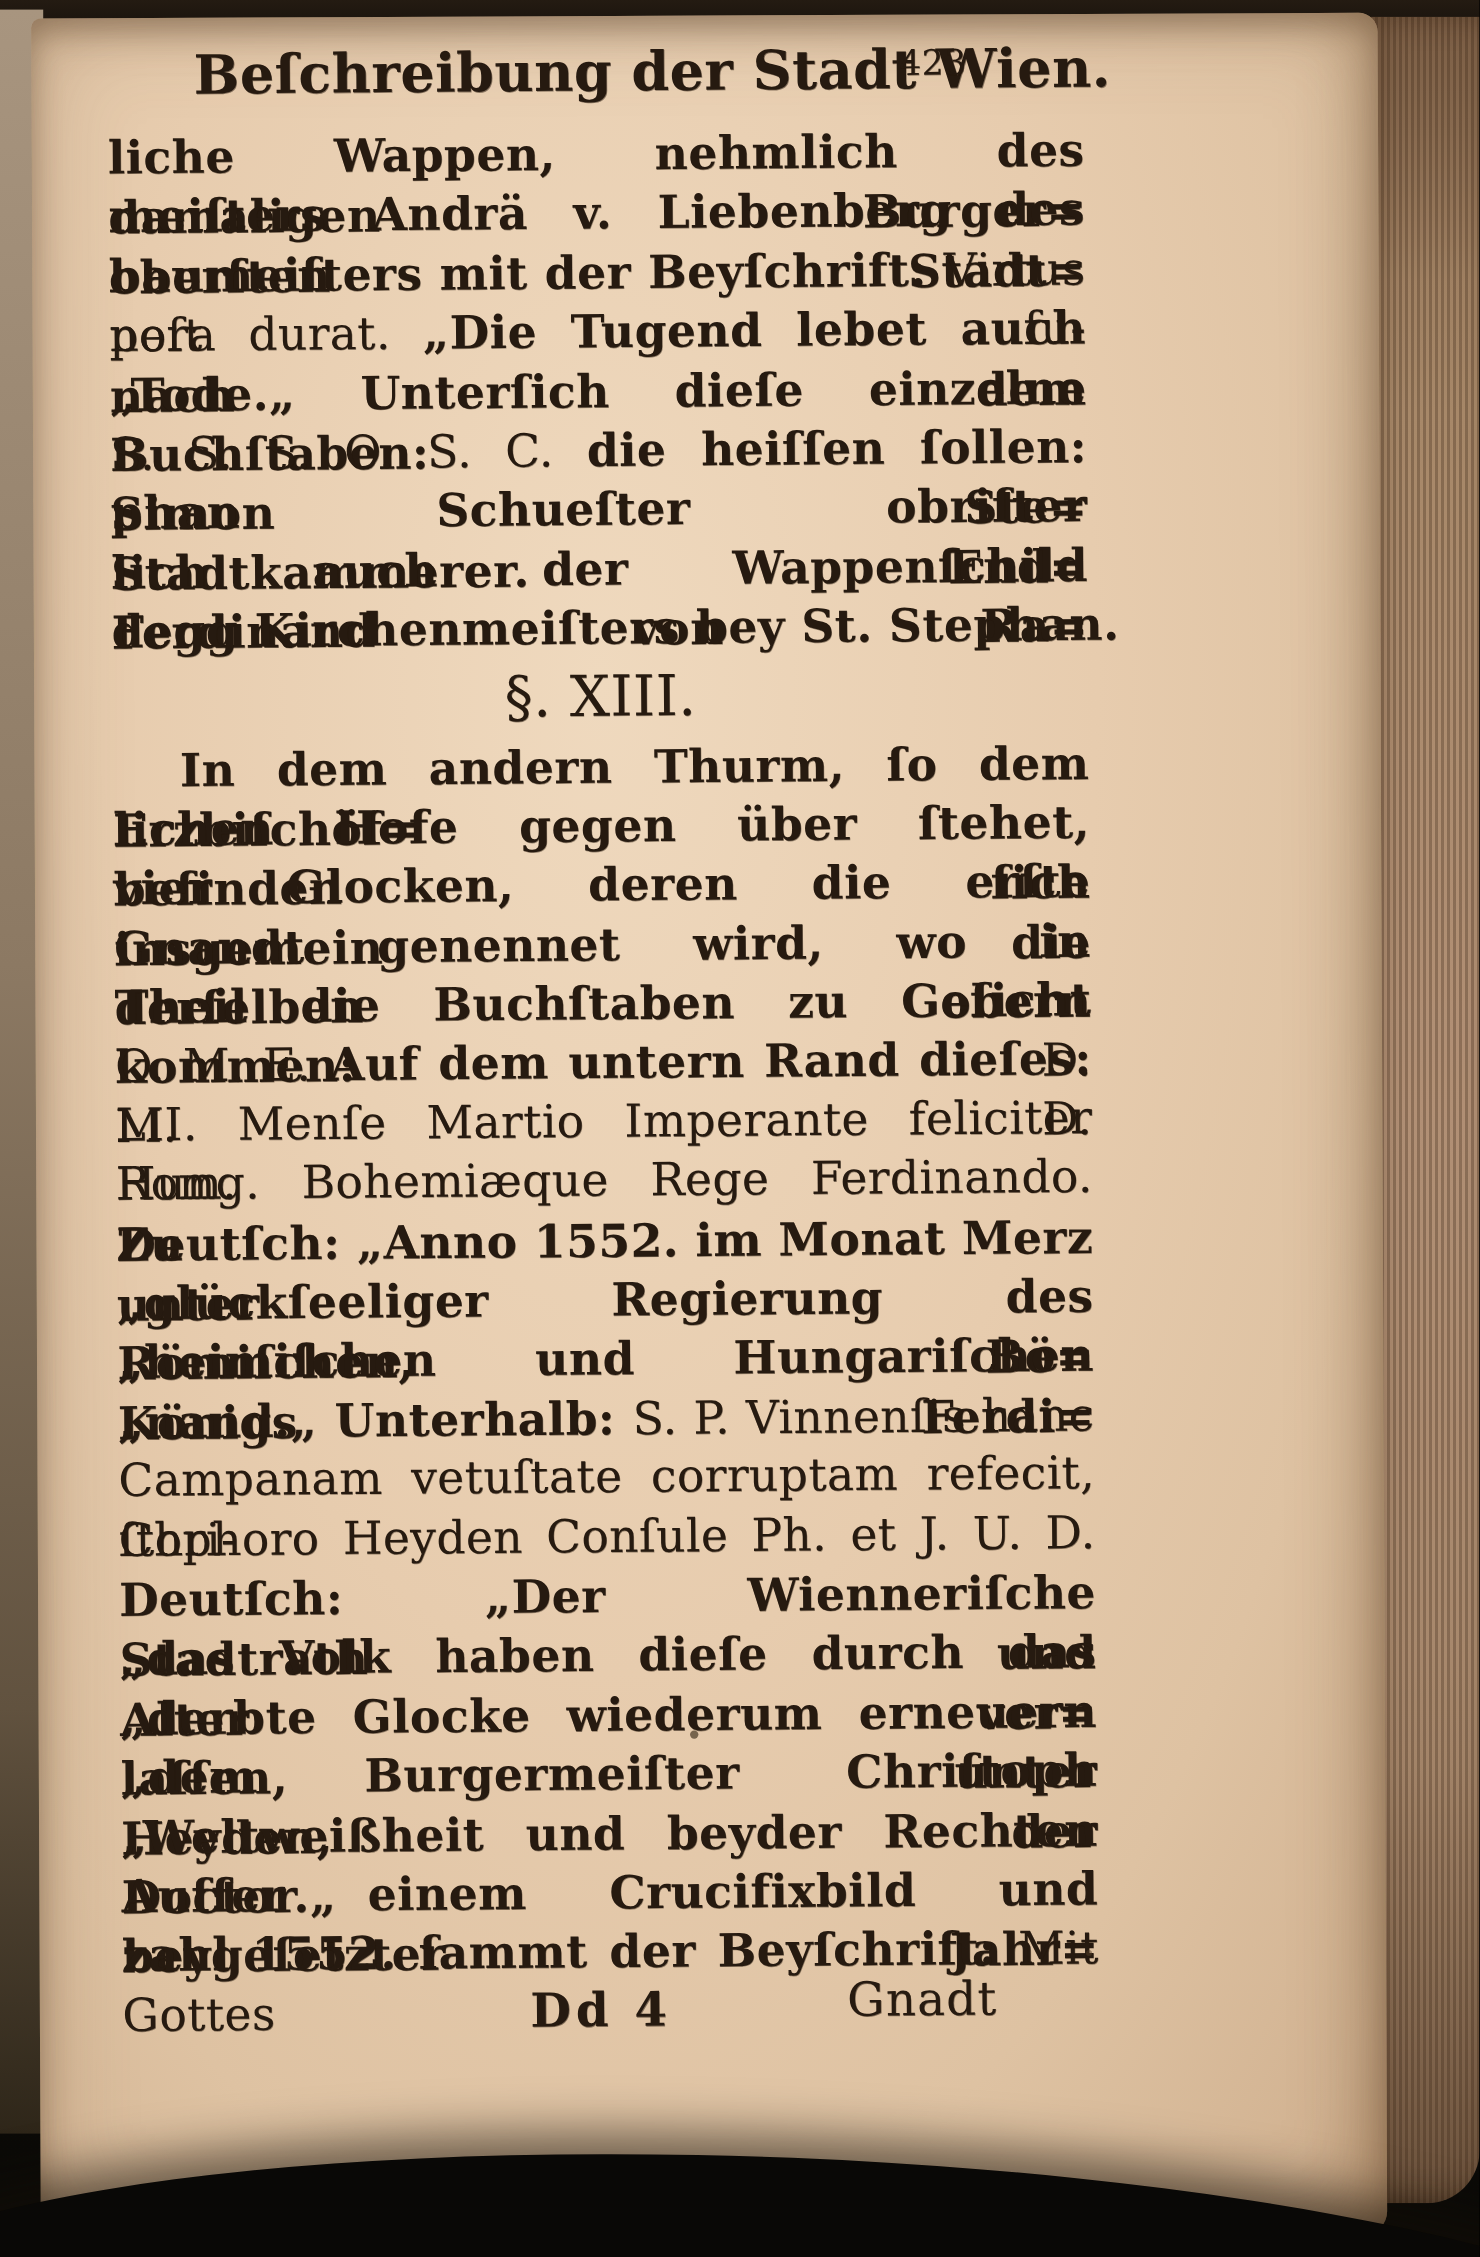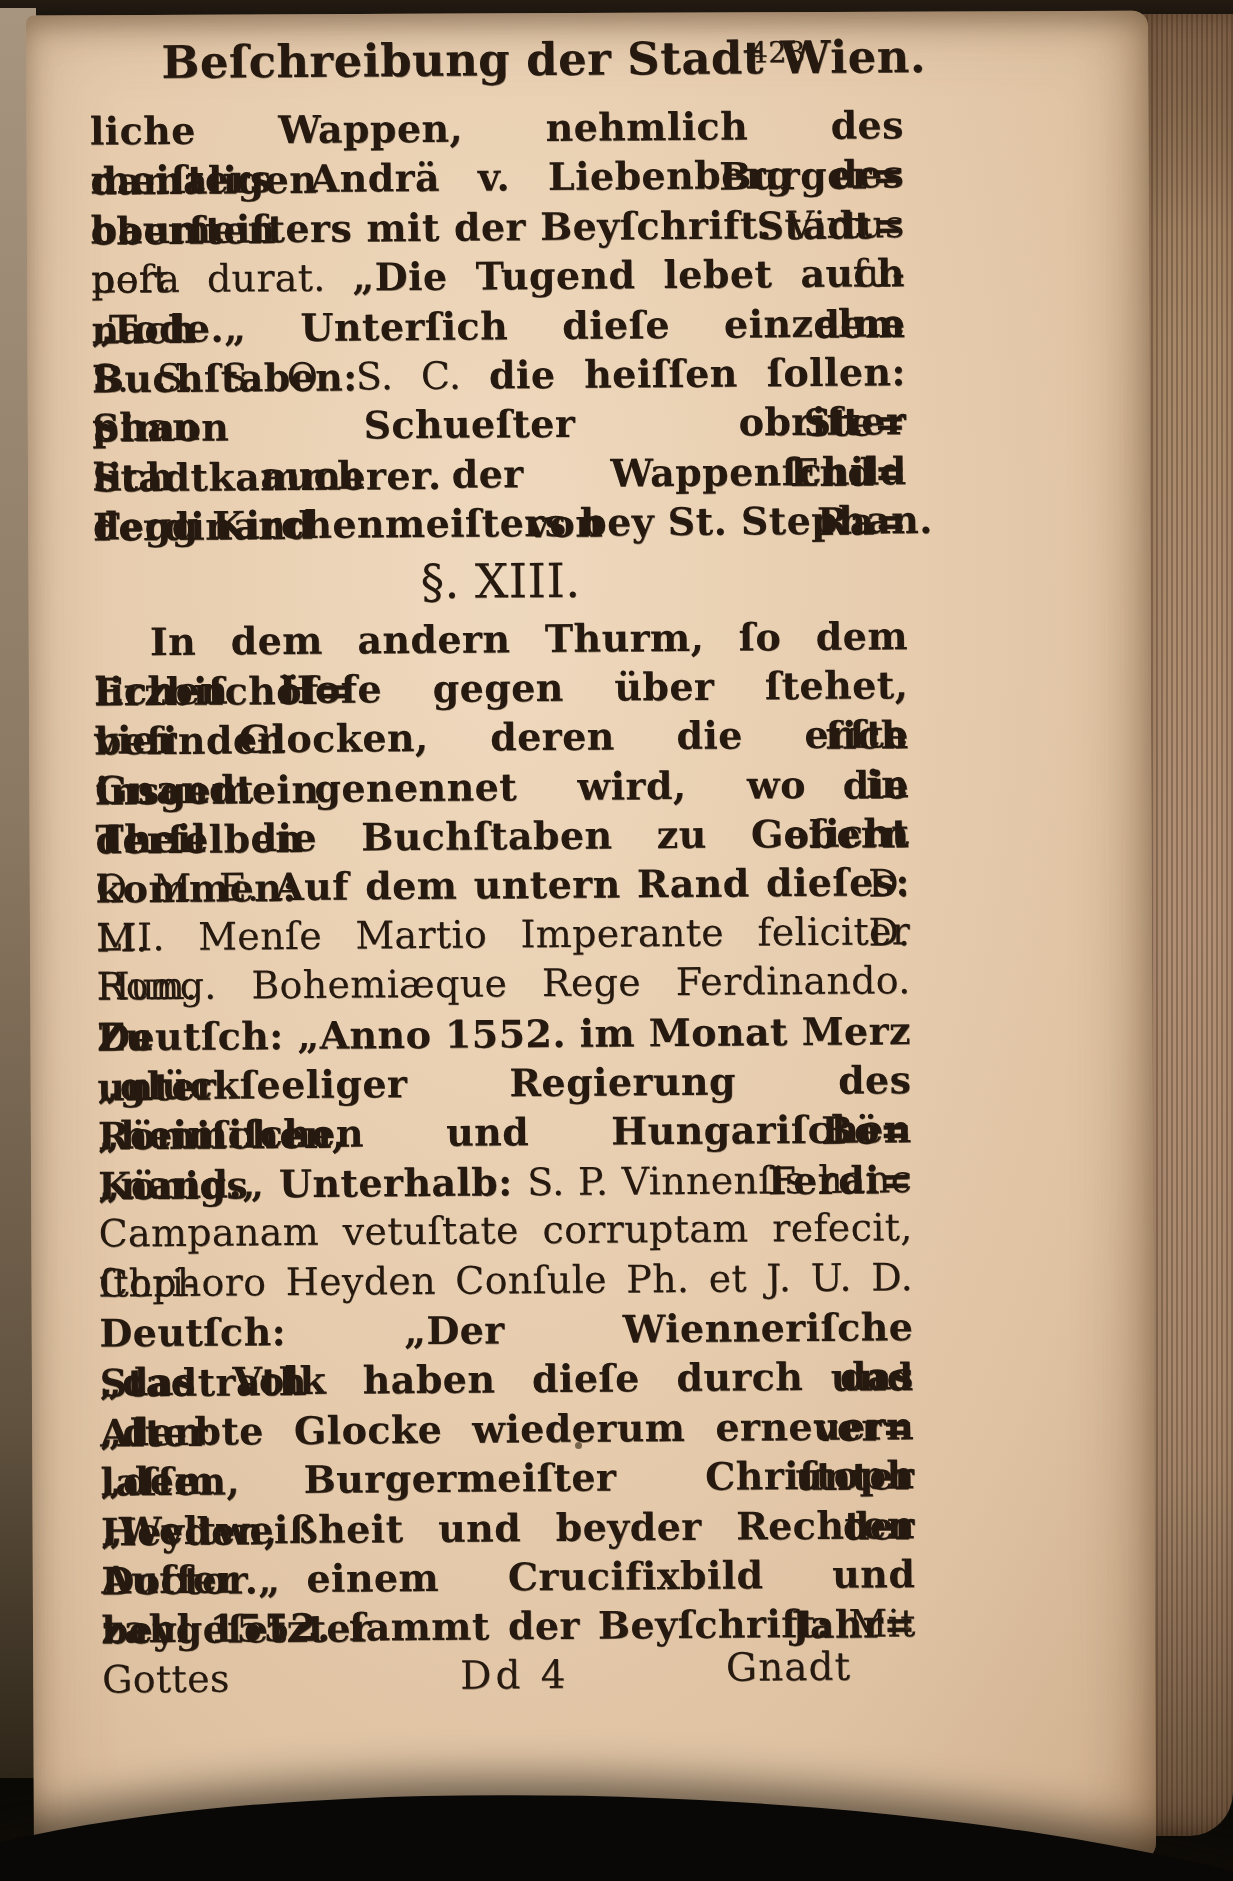--- a/index.html
+++ b/index.html
@@ -59,26 +59,25 @@
   .line.just{white-space:normal;text-align:justify;text-align-last:justify;}
   .line.indent{text-indent:56px;}
   .line.heading{
     height:66px;line-height:66px;text-align:center;text-align-last:center;
     font-size:47px;font-weight:400;letter-spacing:3px;
   }
   .fr{font-family:"DejaVu Serif",serif;font-weight:700;letter-spacing:.4px;}
   .an{font-family:"DejaVu Serif",serif;font-weight:400;letter-spacing:.3px;}
   .footer-row{position:relative;height:52px;font-size:39px;margin-top:1px;}
   .signature-mark{
-    position:absolute;left:340px;top:0;font-weight:400;letter-spacing:4px;
+    position:absolute;left:340px;top:0;font-weight:700;letter-spacing:4px;
     text-shadow:.5px .7px 0 rgba(38,24,12,.5);
-    margin-left:18px;
   }
   .catchword{
-    position:absolute;left:624px;top:-6px;font-weight:400;letter-spacing:1px;
+    position:absolute;left:604px;top:-6px;font-weight:400;letter-spacing:1px;
     text-shadow:.5px .7px 0 rgba(38,24,12,.5);
   }
 </style>
 </head>
 <body>
 
 <div class="scene">
   <div class="under-left"></div>
   <div class="fore-edge"></div>
   <div class="page">

